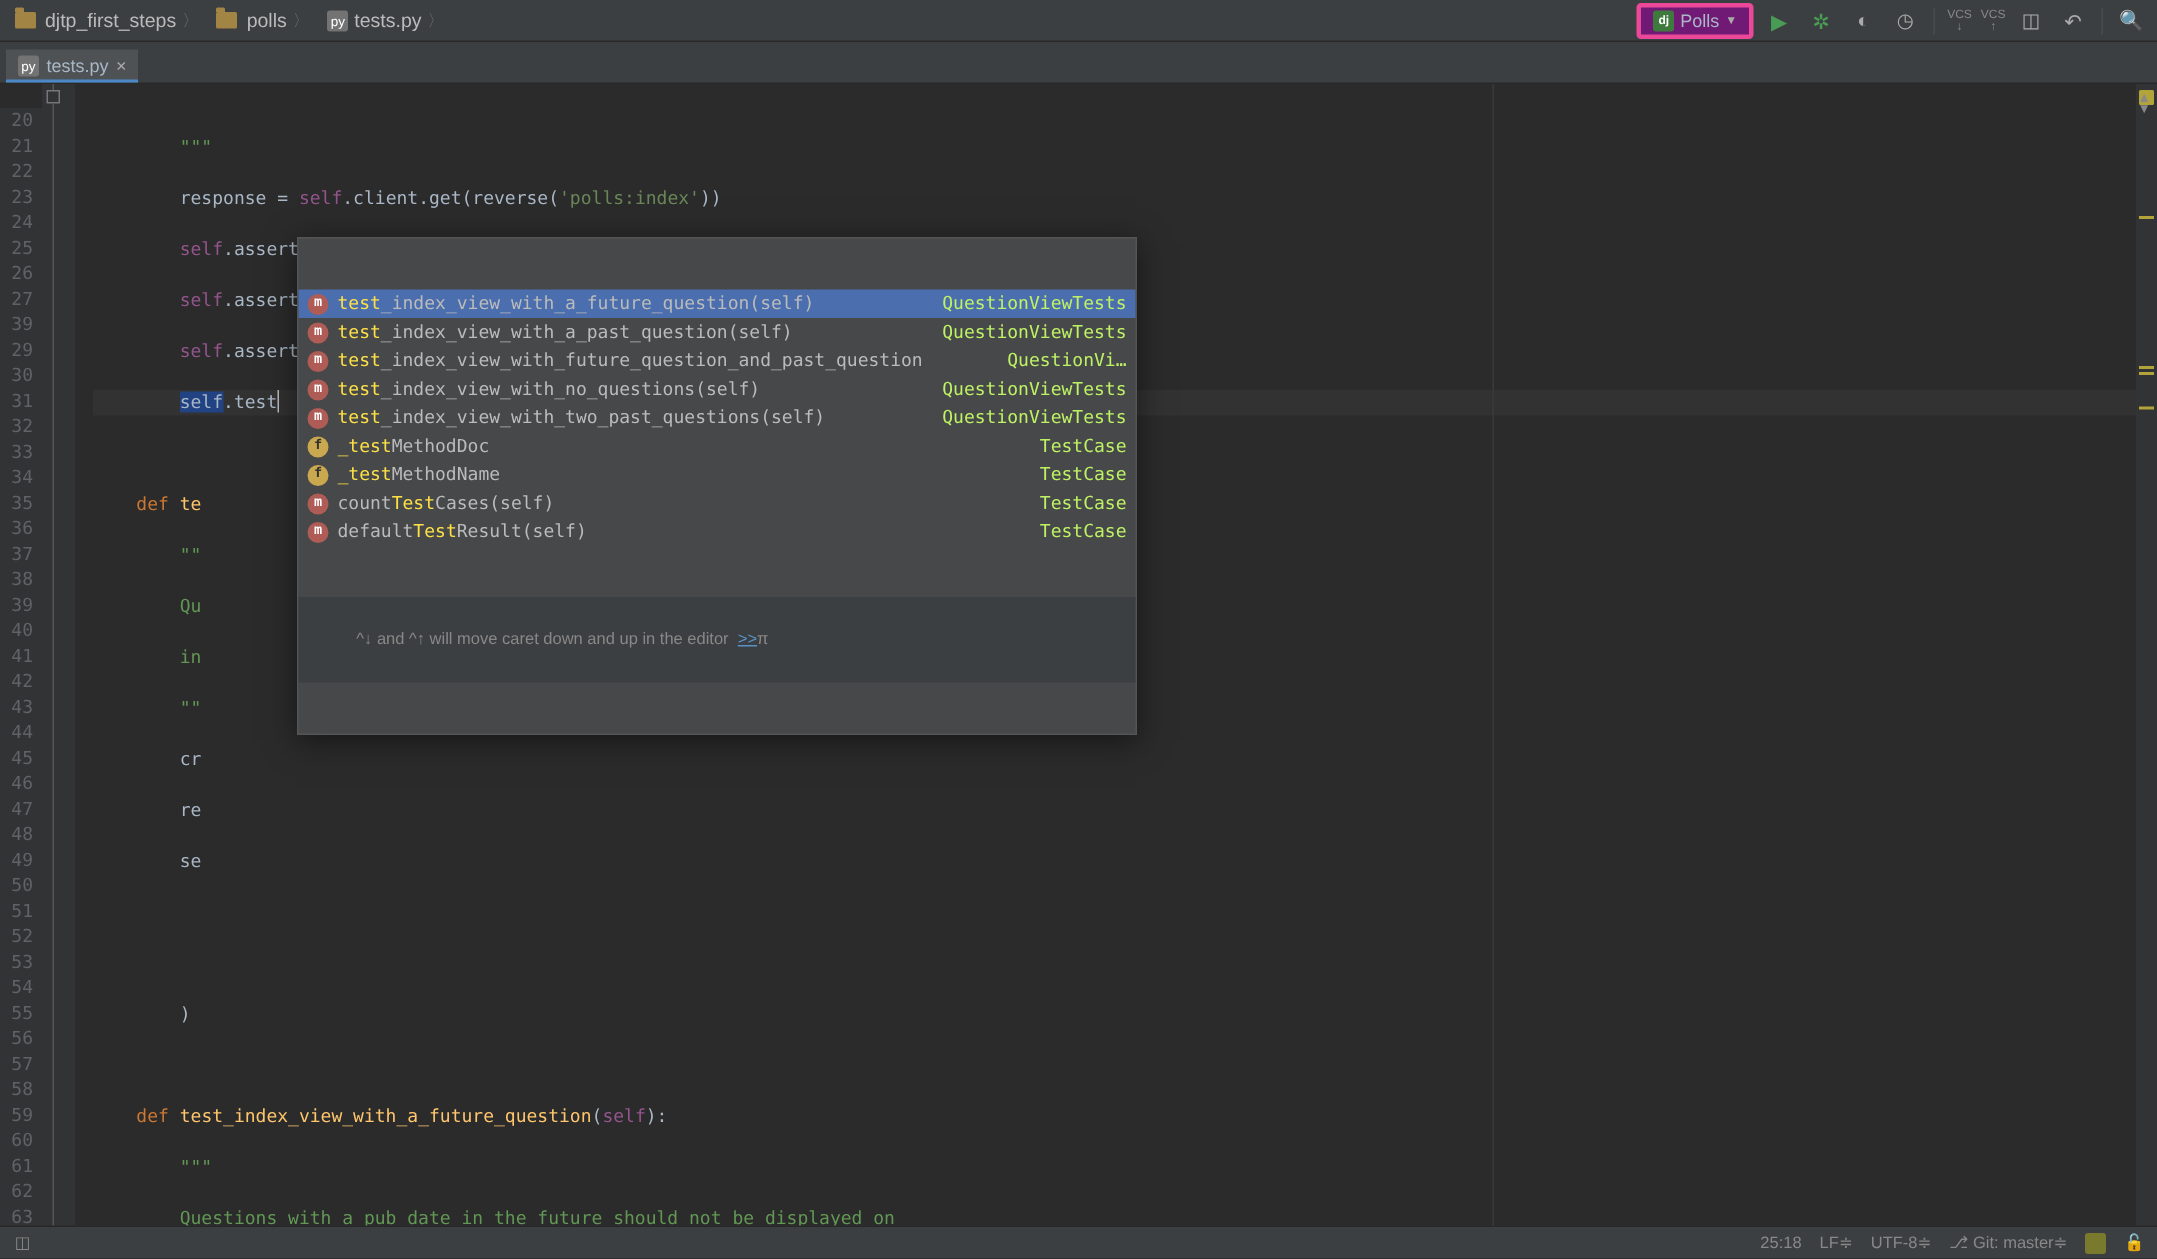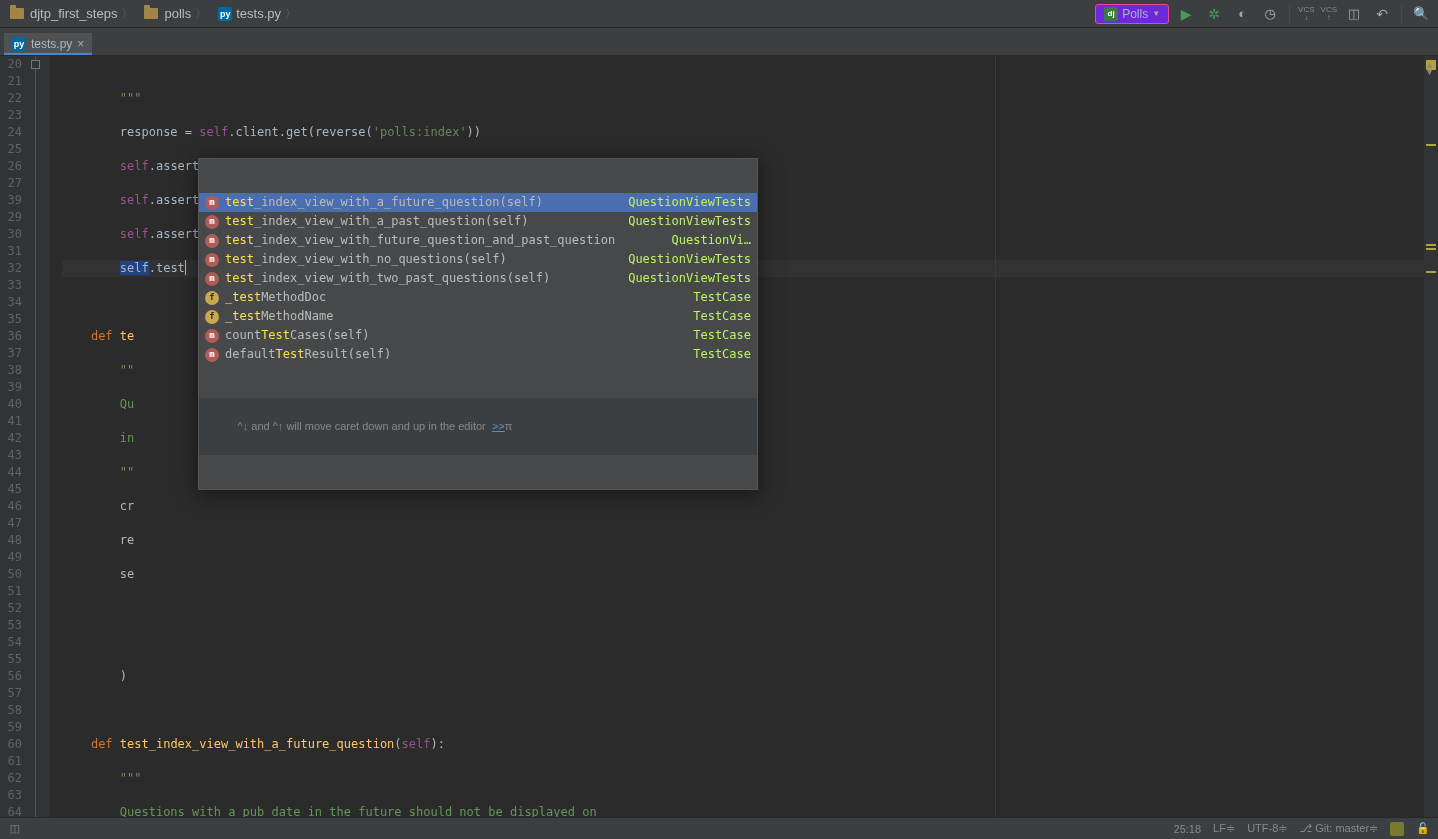--- a/index.html
+++ b/index.html
@@ -21,23 +21,23 @@
   display: flex;
   align-items: center;
   padding: 0 6px;
   justify-content: space-between;
 }
 .breadcrumbs { display: flex; align-items: flex-start; gap: 4px; }
 .crumb { display: flex; align-items: center; gap: 4px; color: #bbb; padding: 2px 4px; }
 .crumb .chev { color: #6a6a6a; font-size: 11px; }
 .folder-icon { width: 14px; height: 11px; background: #a28445; border-radius: 1px; position: relative; margin-right: 2px;}
 .folder-icon::before { content:''; position:absolute; top:-3px; left:0; width:6px; height:3px; background:#a28445; border-radius:1px 1px 0 0;}
-.py-icon { width: 14px; height: 14px; display:inline-flex; align-items:center; justify-content:center; font-size:9px; font-weight:bold; background:#0369a1; color:#fff; border-radius:2px;}
+.py-icon { width: 14px; height: 14px; display:inline-flex; align-items:center; justify-content:center; font-size:9px; font-weight:normal; background:#737373; color:#fff; border-radius:2px;}
 .toolbar-right { display: flex; align-items: center; gap: 6px; }
-.run-config { background: #6d28d9; border: 1px solid #ec4899; border-radius: 3px; padding: 2px 8px; display: flex; align-items: center; gap: 4px; font-size: 12px;}
+.run-config { background: #701a75; border: 3px solid #ec4899; border-radius: 3px; padding: 2px 8px; display: flex; align-items: center; gap: 4px; font-size: 12px;}
 .dj-badge { width:14px; height:14px; background:#3e7a3e; border-radius:2px; font-size:8px; display:flex; align-items:center; justify-content:center; color:#fff; font-weight:bold;}
 .tri-down { font-size: 8px; color: #aaa; }
 .tool-icon { width: 22px; height: 22px; display: flex; align-items: center; justify-content: center; cursor: pointer; }
 .play { color: #499c54; font-size: 14px; }
 .debug { color: #499c54; font-size: 14px; }
 .glyph { color:#aaa; font-size:13px;}
 .vsep { width: 1px; height: 18px; background: #4a4a4a; margin: 0 2px; }
 .vcs-stack { display:flex; flex-direction:column; font-size:8px; color:#888; line-height:8px; text-align:center;}
 .undo { color:#aaa; font-size:14px;}
 .tabs {
@@ -45,21 +45,21 @@
   background: #3c3f41;
   border-bottom: 1px solid #282828;
   display: flex;
   align-items: flex-end;
   padding-left: 4px;
 }
 .tab { background: #515658; padding: 4px 8px; display: flex; align-items: center; gap: 5px; border-radius: 0; font-size: 12px;}
 .tab.active { background: #4e5254; border-bottom: 2px solid #4a88c7; padding-bottom:2px;}
 .tab .close { color:#aaa; font-size:12px; cursor:pointer;}
 .editor-wrap { flex: 1; display: flex; position: relative; background: #2b2b2b; overflow:hidden;}
-.gutter { width: 28px; background: #313335; text-align: right; padding: 0 6px 0 0; color:#606366; font-family: 'Menlo','Consolas',monospace; font-size:12px; line-height:17px; user-select:none;}
+.gutter { width: 28px; background: #313335; text-align: right; padding: 0 6px 0 0; color:#606366; font-family: 'Menlo','Consolas',monospace; font-size:12px; line-height:17px; user-select:none;margin-top:16px;}
 .fold-gutter { width: 22px; background: #313335; position: relative; }
 .fold-line { position:absolute; left:7px; width:1px; background:#555; }
 .fold-marker { position:absolute; left:3px; width:9px; height:9px; border:1px solid #777; background:#313335; }
 .code-area { flex: 1; font-family: 'Menlo','Consolas',monospace; font-size: 12px; line-height: 17px; white-space: pre; padding-left: 12px; position: relative;}
 .code-line { height: 17px; }
 .hl-line { background: #323232; }
 .sel-bg { background:#214283; color:#a9b7c6; }
 .kw { color: #cc7832; }
 .self { color: #94558d; }
 .fn { color: #ffc66d; }

